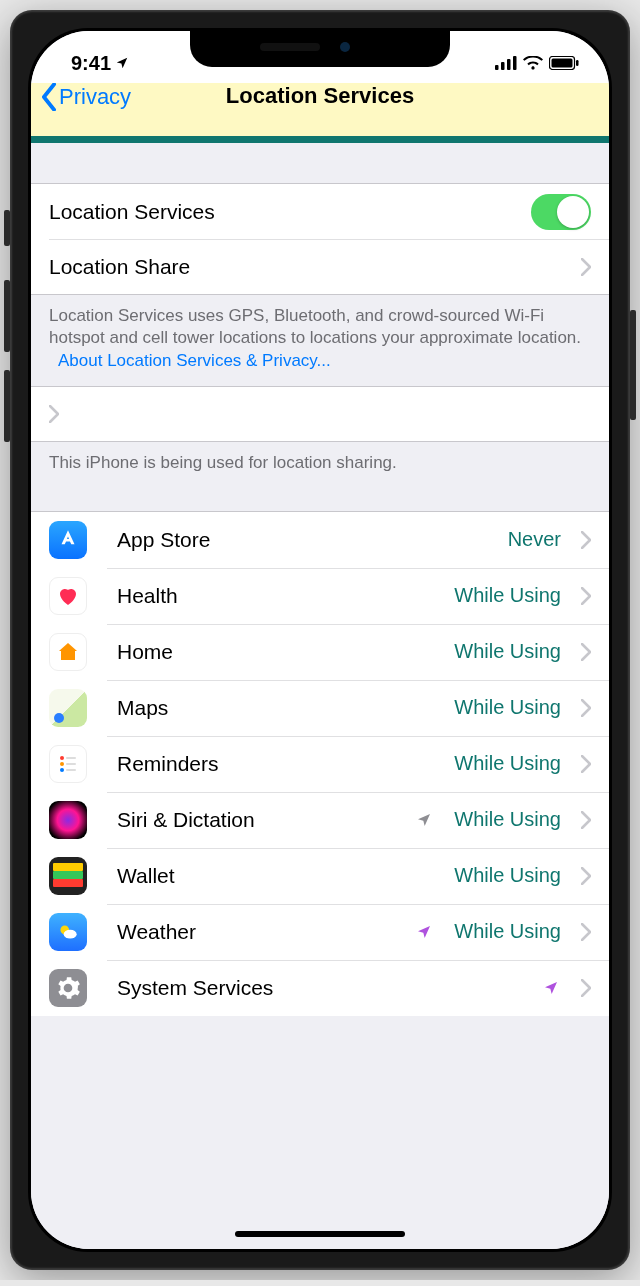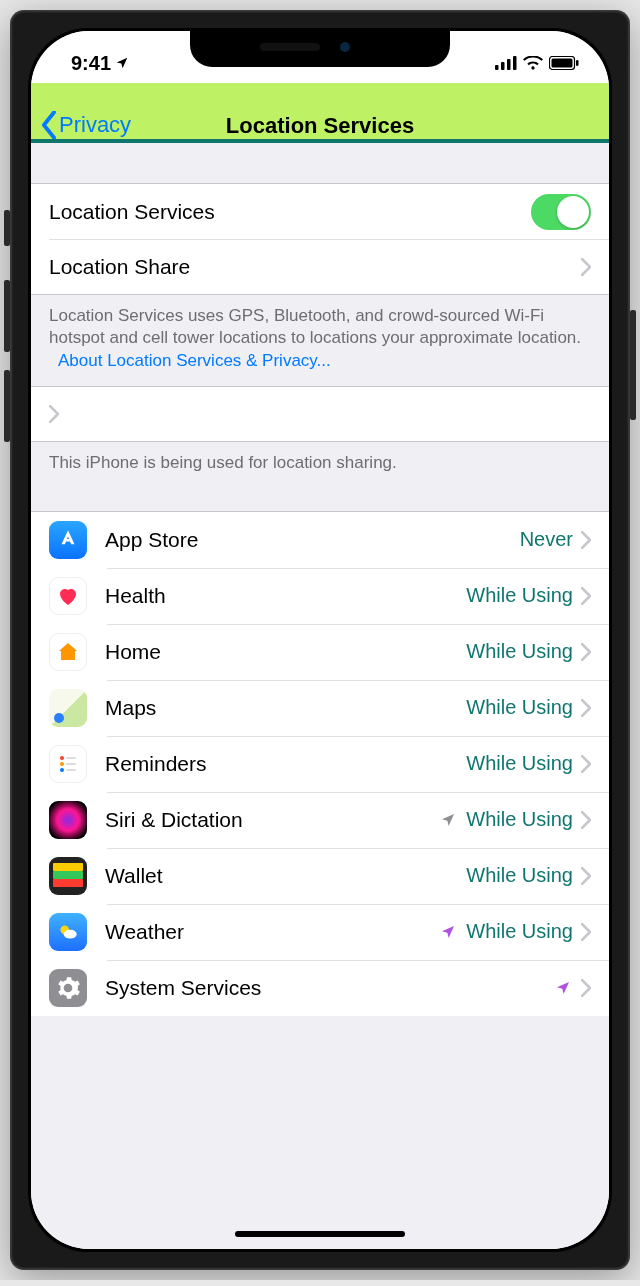--- a/index.html
+++ b/index.html
@@ -8,21 +8,21 @@
     font-family: -apple-system, "Helvetica Neue", Arial, sans-serif;
     display: flex;
     justify-content: center;
     align-items: flex-start;
     padding: 10px 0;
   }
   .device {
     width: 620px;
     height: 1260px;
     background: #1a1a1a;
-    border-radius: 14px;
+    border-radius: 22px;
     padding: 18px;
     box-shadow: 0 10px 40px rgba(0,0,0,0.35), inset 0 0 2px 2px rgba(255,255,255,0.15);
     position: relative;
   }
   .device-inner {
     width: 100%;
     height: 100%;
     background: #000;
     border-radius: 60px;
     padding: 3px;
@@ -69,24 +69,24 @@
     font-weight: 600;
     color: #000;
     background: #fff;
   }
   .status-left { display:flex; align-items:center; gap:4px; }
   .status-right { display: flex; align-items: center; gap: 6px; }
   .status-right svg { display:block; }
 
   .nav-bar {
     height: 60px;
-    background: #bef264;
-    border-bottom: 4px solid #0f766e;
+    background: #fef9c3;
+    border-bottom: 7px solid #0f766e;
     display: flex;
-    align-items: flex-end;
+    align-items: flex-start;
     position: relative;
     padding: 0 10px;
   }
   .nav-back {
     display: flex;
     align-items: center;
     color: #007aff;
     font-size: 22px;
   }
   .nav-back svg { width: 16px; height: 28px; margin-right: 2px; }
@@ -145,21 +145,21 @@
   }
 
   .footer-text {
     padding: 10px 18px 14px 18px;
     font-size: 17px;
     line-height: 1.32;
     color: #6d6d72;
   }
   .footer-text .link { color: #007aff; margin-left: 9px; }
 
-  .app-cell { padding-left: 18px; }
+  .app-cell { padding-left: 18px; gap: 12px; }
   .app-cell + .app-cell::before { left: 76px; }
   .app-icon {
     width: 38px; height: 38px; border-radius: 9px;
     margin-right: 18px;
     display:flex; align-items:center; justify-content:center;
     font-size:22px; color:#fff;
     flex-shrink:0;
   }
   .ic-appstore { background: linear-gradient(180deg,#2aa6ff,#0a72ff); }
   .ic-health { background:#fff; border:1px solid #eee; border-radius:9px; }

